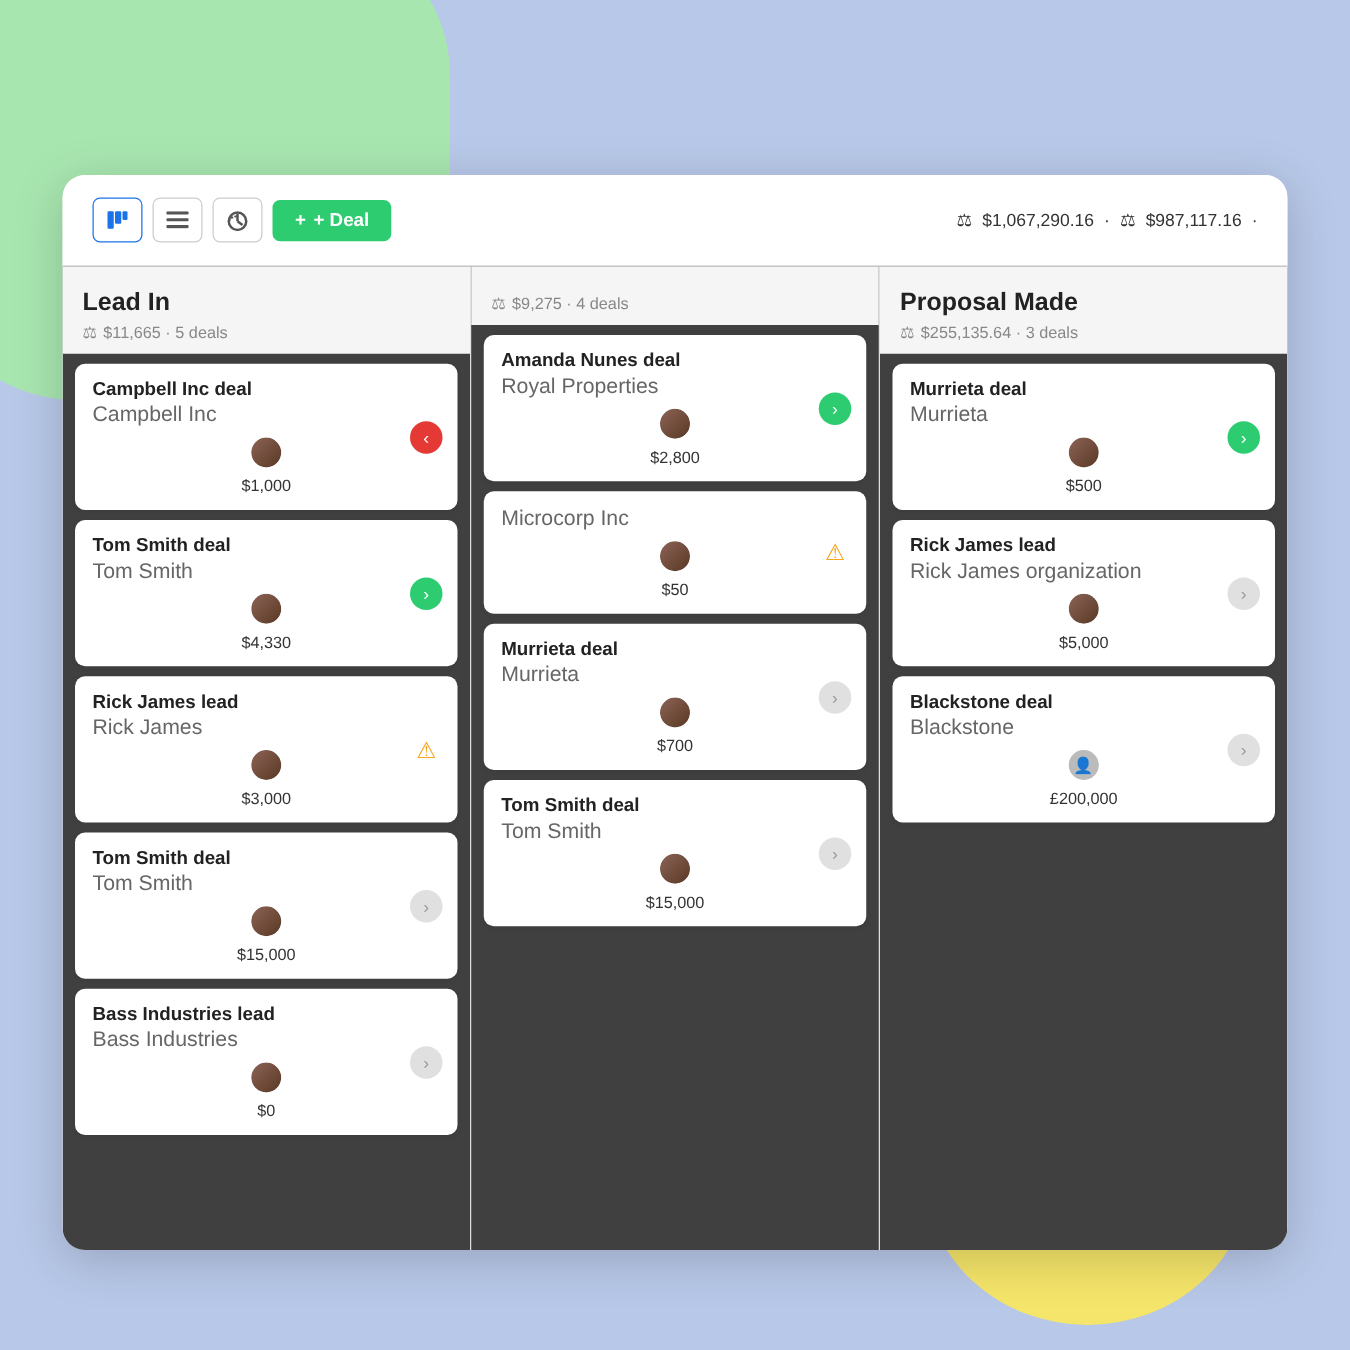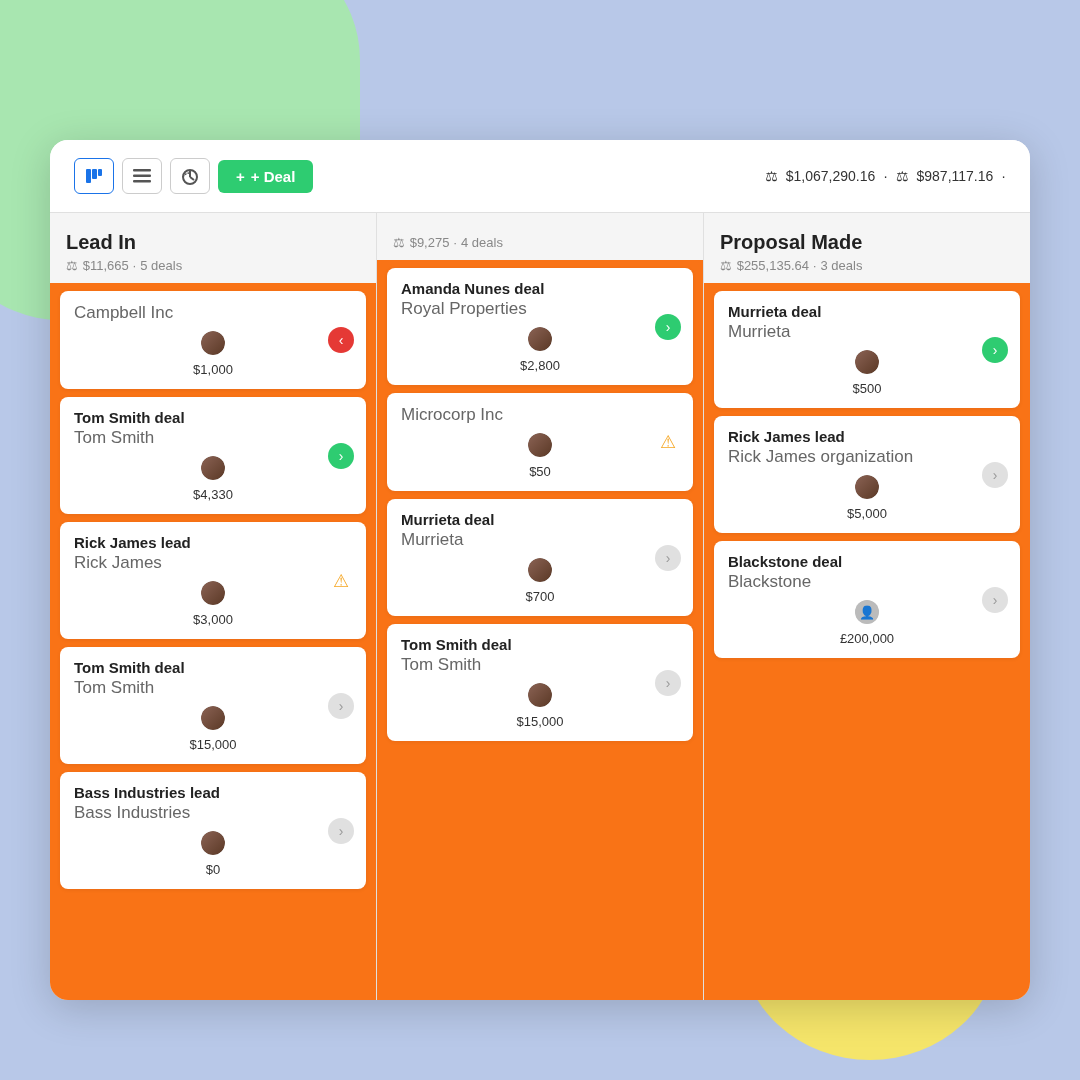--- a/index.html
+++ b/index.html
@@ -94,21 +94,21 @@
     .columns-area {
       display: flex;
       flex: 1;
       overflow: hidden;
     }
     .column {
       flex: 1;
       display: flex;
       flex-direction: column;
       border-right: 1px solid #e0e0e0;
-      background: #f97316;
+      background: #404040;
       min-width: 0;
     }
     .column:last-child { border-right: none; }
     .column-header {
       padding: 18px 16px 10px 16px;
       background: #f5f5f5;
     }
     .column-title {
       font-size: 20px;
       font-weight: 700;
@@ -256,20 +256,21 @@
       <div class="column-header">
         <div class="column-title">Lead In</div>
         <div class="column-meta">
           <span>⚖</span>
           <span>$11,665 · 5 deals</span>
         </div>
       </div>
       <div class="column-cards">
 
         <div class="deal-card">
+          <div class="deal-card-title">Campbell Inc deal</div>
           <div class="deal-card-org">Campbell Inc</div>
           <div class="deal-card-bottom">
             <div class="deal-avatar">
                 <div class="avatar-img"></div>
               </div>
             <span class="deal-amount">$1,000</span>
           </div>
           <div class="deal-status-icon status-red">‹</div>
         </div>
 

